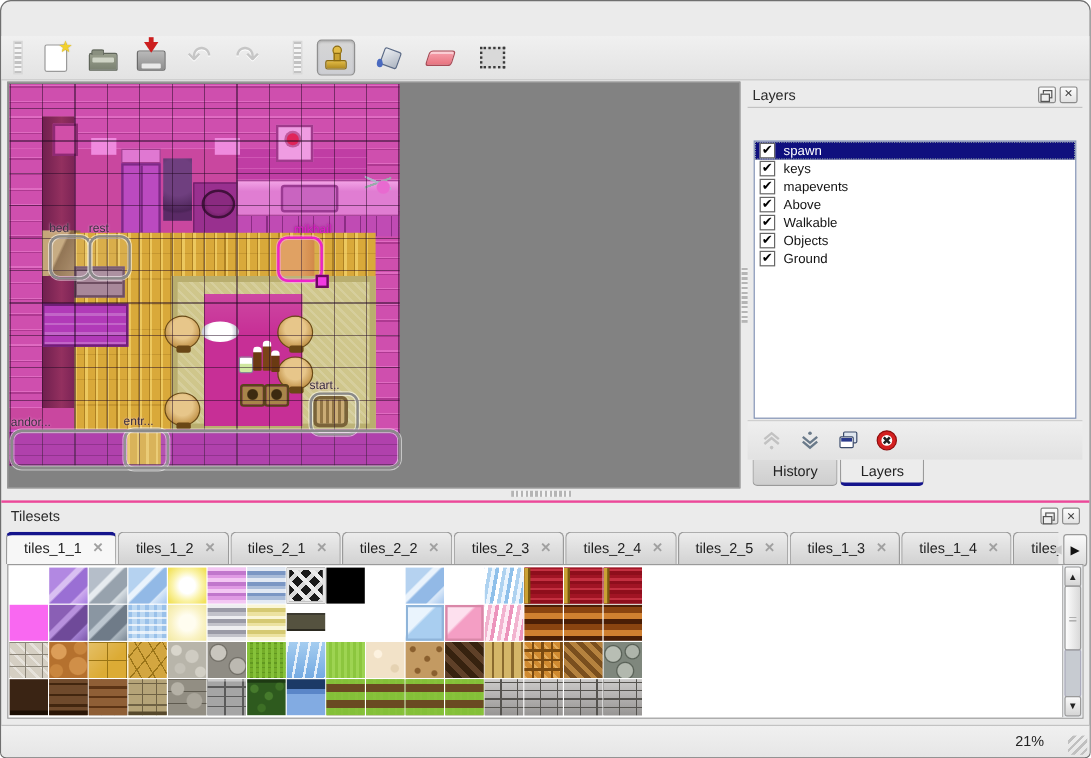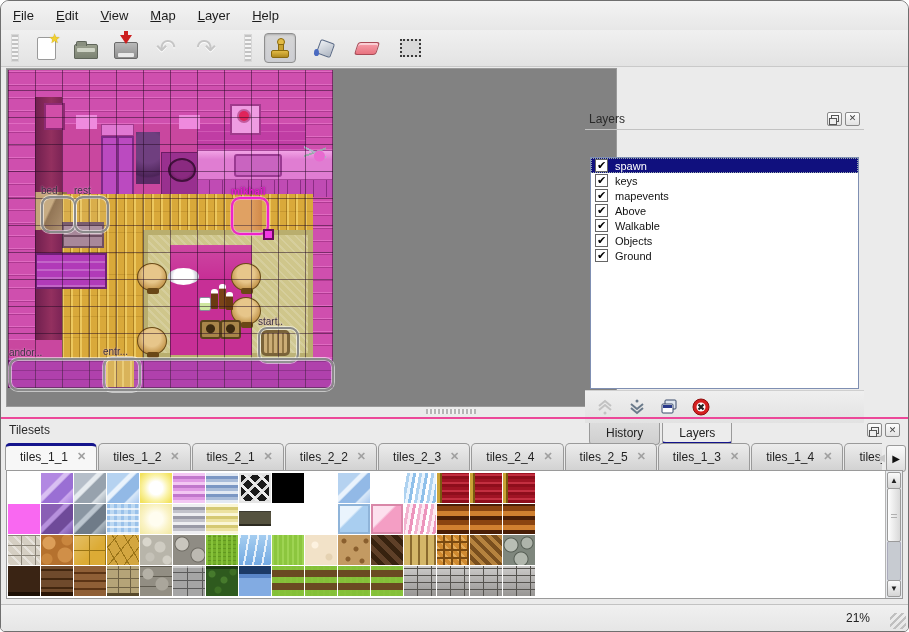--- a/index.html
+++ b/index.html
@@ -59,21 +59,21 @@
   .table-round:after{content:"";position:absolute;left:9px;bottom:-4px;width:12px;height:6px;background:#6a4716;border-radius:2px;}
   .map-obj{position:absolute;border:2px solid #8a8a8a;border-radius:9px;background:rgba(230,230,230,.10);box-shadow:0 0 0 1px rgba(255,255,255,.55),inset 0 0 0 1px rgba(255,255,255,.55);}
   .map-obj.selected{border-color:#ee22cc;box-shadow:0 0 0 1px rgba(255,160,240,.6),inset 0 0 0 1px rgba(255,160,240,.6);}
   .obj-handle{position:absolute;right:-7px;bottom:-7px;width:11px;height:11px;background:#f23ae2;border:2px solid #6a0a5e;box-sizing:border-box;}
   .obj-label{position:absolute;font-size:10px;color:#3a3040;text-shadow:0 0 2px rgba(255,200,240,.8);white-space:nowrap;}
   .obj-label.selected{color:#e01ec8;text-shadow:0 0 2px rgba(60,0,50,.6);}
   
   .split-h-handle{position:absolute;left:425px;top:408px;width:50px;height:5px;background:repeating-linear-gradient(90deg,#b5b5b5 0 2px,#f2f2f2 2px 4px);}
   .split-v-handle{position:absolute;left:617px;top:222px;width:5px;height:46px;background:repeating-linear-gradient(0deg,#b5b5b5 0 2px,#f2f2f2 2px 4px);}
   
-  #layers-dock{position:absolute;left:584px;top:67px;width:279px;height:341px;margin-top:40px;}
+  #layers-dock{position:absolute;left:622px;top:67px;width:279px;height:341px;}
   .dock-title{display:flex;align-items:center;height:21px;border-bottom:1px solid #c2c2c2;font-size:12px;color:#2a2a2a;padding:0 4px;}
   .dock-title .sp{flex:1;}
   .mini-btn{width:13px;height:12px;border:1px solid #8a8a8a;border-radius:2px;background:linear-gradient(#fdfdfd,#e2e2e2);
     display:flex;align-items:center;justify-content:center;margin-left:3px;font-size:9px;color:#444;line-height:1;}
   .float-glyph{width:6px;height:5px;border:1px solid #555;position:relative;}
   .float-glyph:after{content:"";position:absolute;left:-3px;top:2px;width:6px;height:5px;border:1px solid #555;background:#eee;}
   #opacity-row{display:flex;align-items:center;height:24px;margin-top:3px;padding:0 5px;}
   #opacity-row .lbl{font-size:12px;color:#2a2a2a;margin-right:8px;}
   #opacity-slider{flex:1;position:relative;height:16px;}
   #opacity-track{position:absolute;left:0;right:2px;top:6px;height:5px;background:#14148c;border-radius:2px;box-shadow:0 1px 0 #fff;}
@@ -172,28 +172,20 @@
   .t-hedge{background:#2e5a1e;background-image:radial-gradient(circle at 6px 8px,#467a2c 0 3px,transparent 4px),radial-gradient(circle at 18px 14px,#467a2c 0 3px,transparent 4px),radial-gradient(circle at 27px 6px,#3d6f25 0 3px,transparent 4px),radial-gradient(circle at 12px 24px,#3d6f25 0 3px,transparent 4px);box-shadow:inset 0 3px 0 rgba(0,0,0,.35)}
   .t-water-edge{background:linear-gradient(#1c3a66 0 27%,#5a86c8 27% 40%,#82abe2 40% 100%);}
   .t-farm{background:#74ad28;background-image:repeating-linear-gradient(0deg,rgba(134,194,58,.9) 0 6px,#6a4a22 6px 13px),repeating-linear-gradient(90deg,rgba(255,240,160,.25) 0 2px,transparent 2px 6px)}
   .t-brickwall{background:#b2b0ae;background-image:repeating-linear-gradient(0deg,transparent 0 6px,#55534f 6px 7px),repeating-linear-gradient(90deg,transparent 0 13px,#55534f 13px 14px),linear-gradient(rgba(255,255,255,.35),rgba(0,0,0,.15))}
 </style>
 </head>
 <body>
 
 <div id="window">
 
-  <div id="menubar">
-      <span class="menu-item"><u>F</u>ile</span>
-      <span class="menu-item"><u>E</u>dit</span>
-      <span class="menu-item"><u>V</u>iew</span>
-      <span class="menu-item"><u>M</u>ap</span>
-      <span class="menu-item"><u>L</u>ayer</span>
-      <span class="menu-item"><u>H</u>elp</span>
-    </div>
 
   <div id="toolbar">
     <div class="tb-handle"></div>
     <div class="tb-btn">
         <div class="ic-new"></div>
       </div>
     <div class="tb-btn">
         <div class="ic-open"></div>
       </div>
     <div class="tb-btn">
@@ -278,21 +270,21 @@
       <div class="mapel purpleband" style="left:0;top:288px;width:325px;height:30px;"></div>
       <div class="mapel" style="left:98px;top:289px;width:28px;height:28px;background:#d9a93a;background-image:repeating-linear-gradient(90deg,rgba(255,230,130,.5) 0 2px,transparent 2px 8px);"></div>
 
       <div class="mapel map-grid"></div>
 
       <div id="map-objects">
           <div class="obj-label" style="left: 33px; top: 115px;">bed</div>
           <div class="map-obj" style="left: 33px; top: 126px; width: 31px; height: 33px;"></div>
           <div class="obj-label" style="left: 66px; top: 115px;">rest</div>
           <div class="map-obj" style="left: 66px; top: 126px; width: 31px; height: 33px;"></div>
-          <div class="obj-label selected" style="left: 223px; top: 116px; font-weight: bold;">mikhail</div>
+          <div class="obj-label selected" style="left: 237px; top: 116px;">mikhail</div>
           <div class="map-obj selected" style="left: 223px; top: 127px; width: 34px; height: 34px;">
             <div class="obj-handle"></div>
           </div>
           <div class="obj-label" style="left: 250px; top: 246px;">start..</div>
           <div class="map-obj" style="left: 250px; top: 257px; width: 37px; height: 32px;"></div>
           <div class="obj-label" style="left: 95px; top: 276px;">entr...</div>
           <div class="map-obj" style="left: 95px; top: 287px; width: 34px; height: 31px;"></div>
           <div class="obj-label" style="left: 1px; top: 277px;">andor...</div>
           <div class="map-obj" style="left: 1px; top: 288px; width: 321px; height: 29px;"></div>
         </div>

